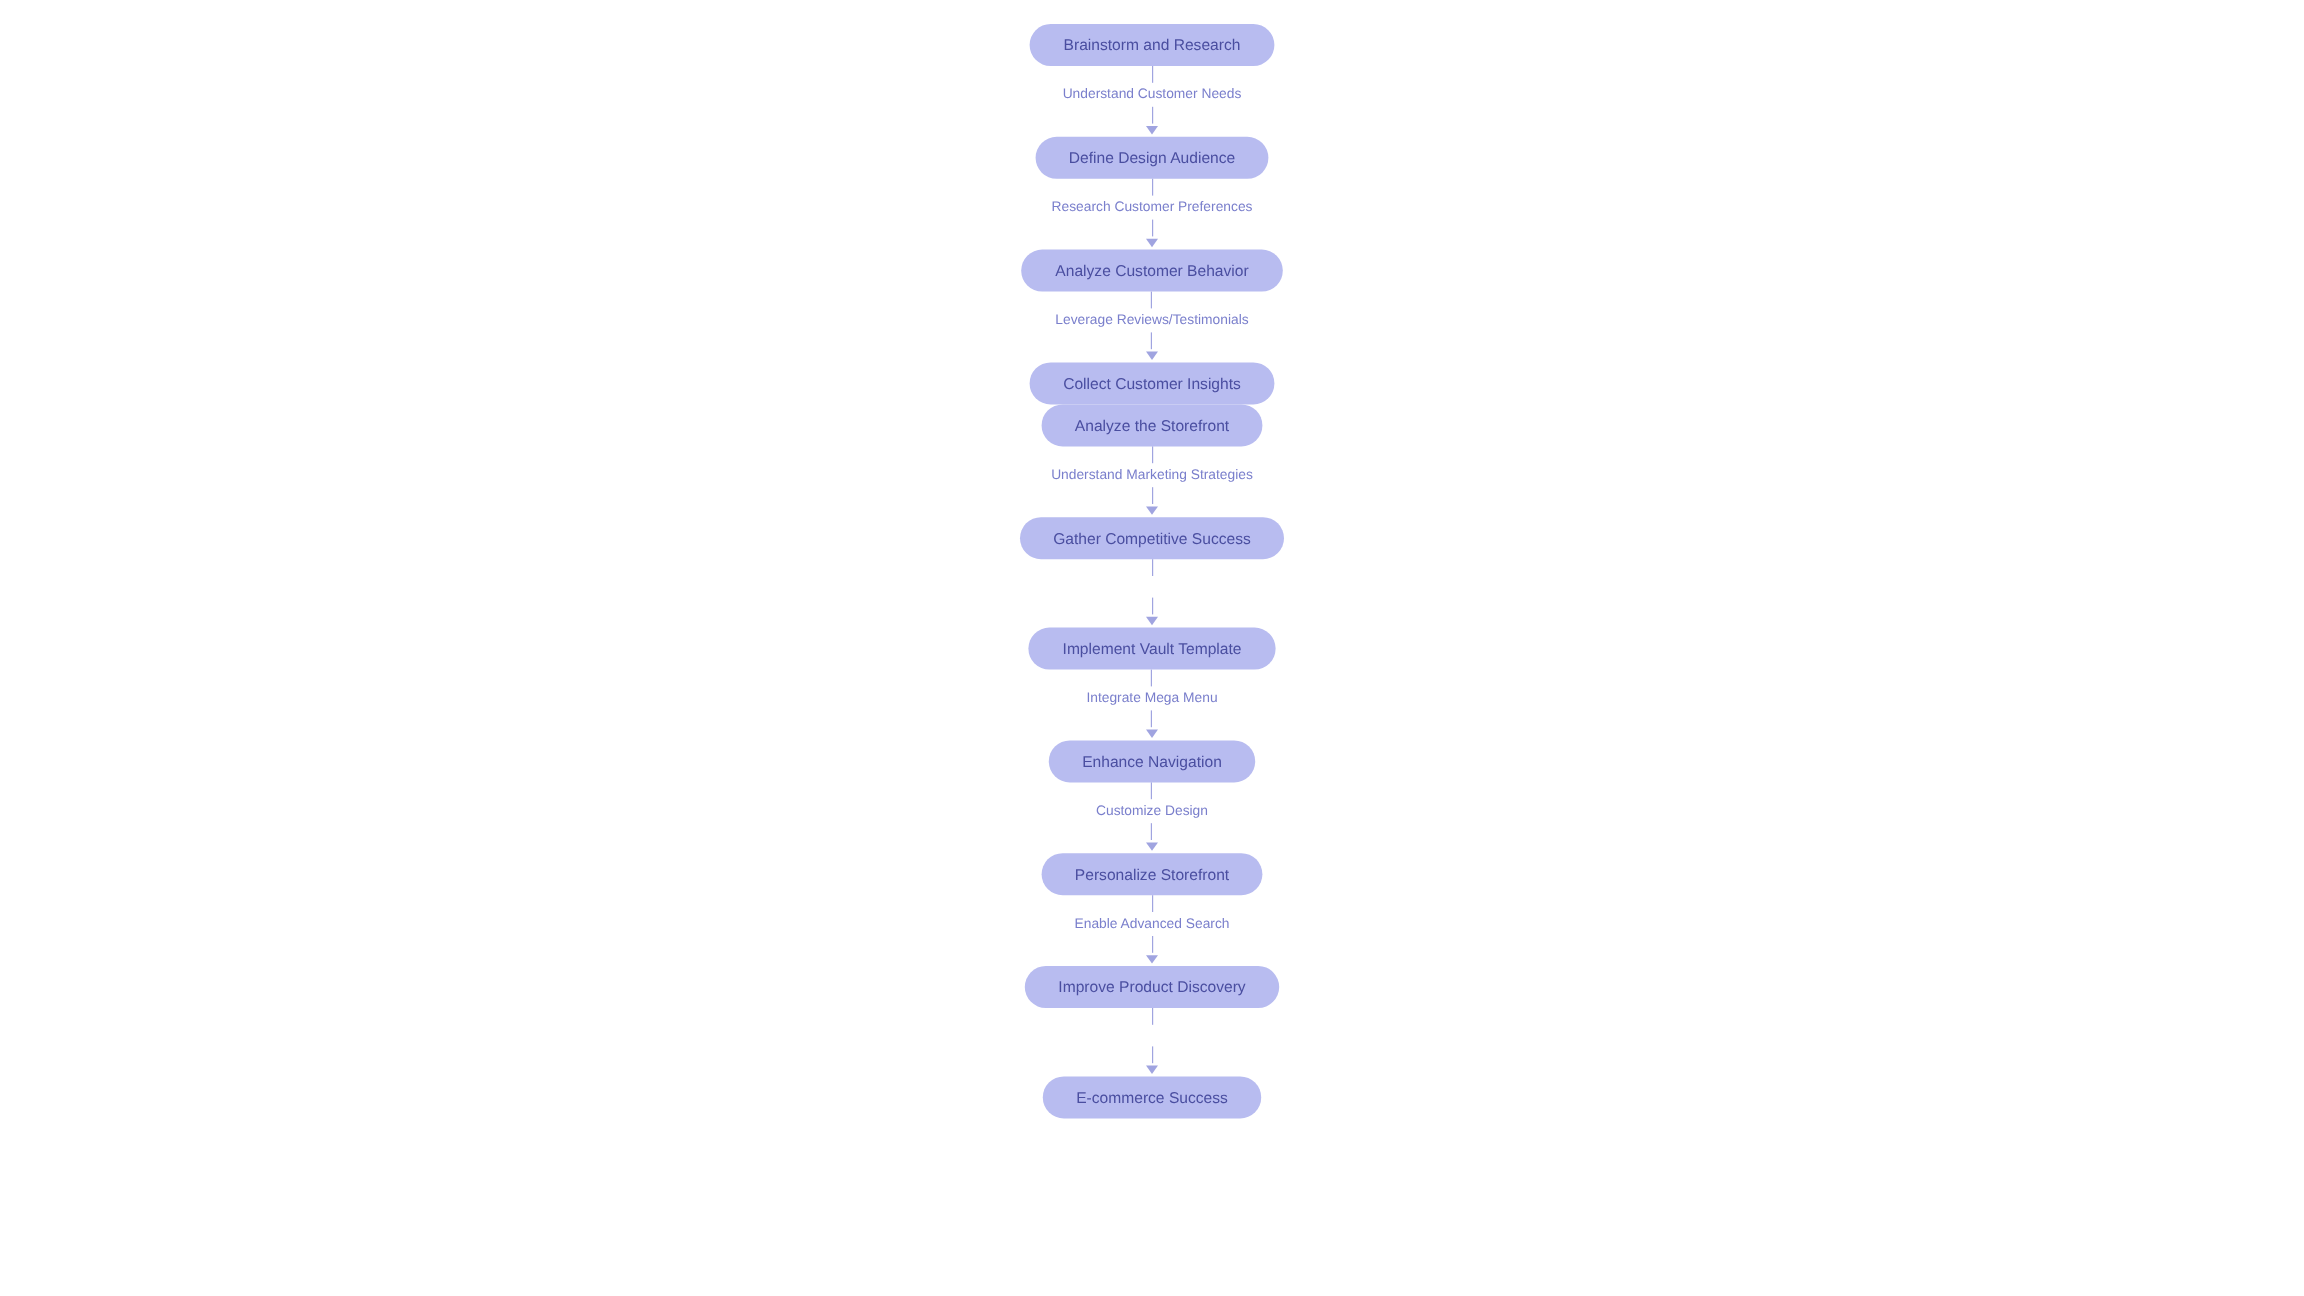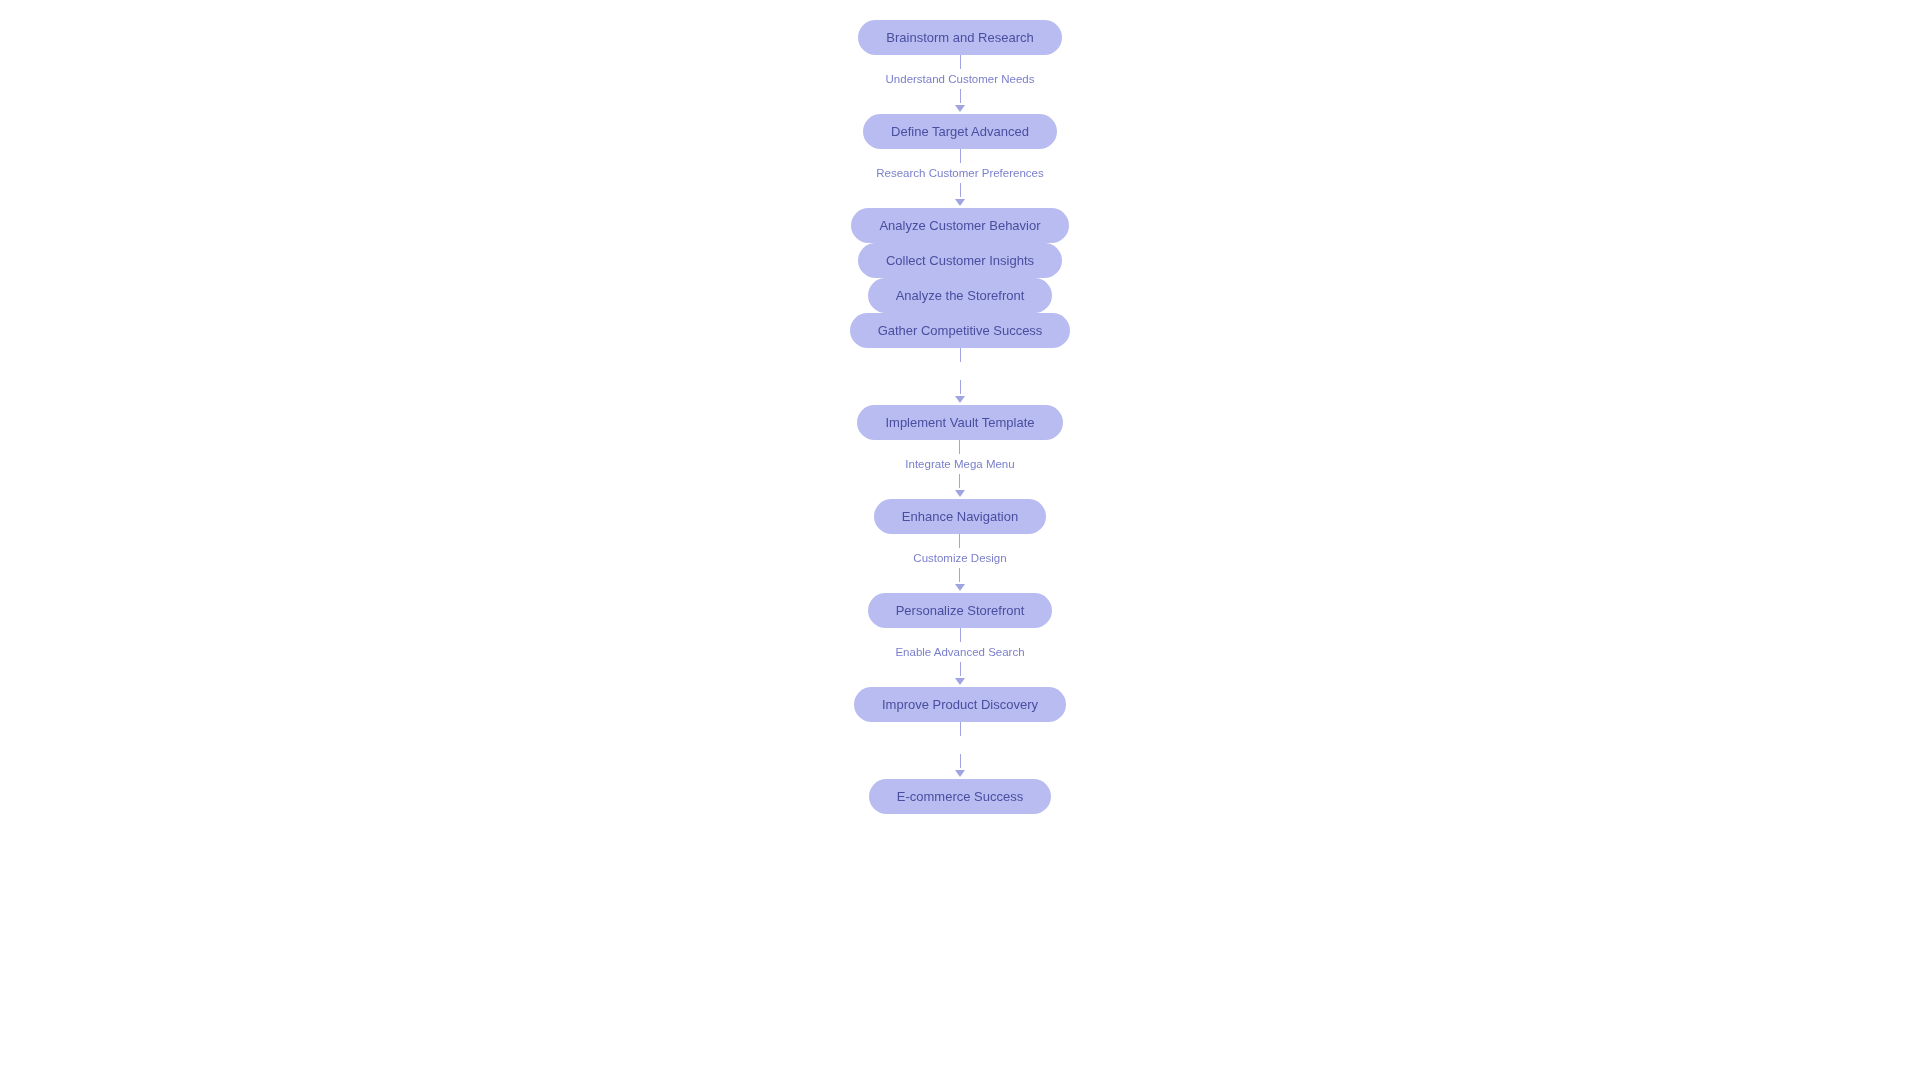--- a/index.html
+++ b/index.html
@@ -64,37 +64,49 @@
 
   <div class="node">Brainstorm and Research</div>
 
   <div class="connector">
     <div class="line"></div>
     <span class="label">Understand Customer Needs</span>
     <div class="line"></div>
     <div class="arrow"></div>
   </div>
 
-  <div class="node">Define Target Advanced</div>
+  <div class="node">Define Design Audience</div>
 
   <div class="connector">
     <div class="line"></div>
     <span class="label">Research Customer Preferences</span>
     <div class="line"></div>
     <div class="arrow"></div>
   </div>
 
   <div class="node">Analyze Customer Behavior</div>
 
+  <div class="connector">
+    <div class="line"></div>
+    <span class="label">Leverage Reviews/Testimonials</span>
+    <div class="line"></div>
+    <div class="arrow"></div>
+  </div>
 
   <div class="node">Collect Customer Insights</div>
 
 
   <div class="node">Analyze the Storefront</div>
 
+  <div class="connector">
+    <div class="line"></div>
+    <span class="label">Understand Marketing Strategies</span>
+    <div class="line"></div>
+    <div class="arrow"></div>
+  </div>
 
   <div class="node">Gather Competitive Success</div>
 
   <div class="connector">
     <div class="line"></div>
     <div class="gap"></div>
     <div class="line"></div>
     <div class="arrow"></div>
   </div>
 

